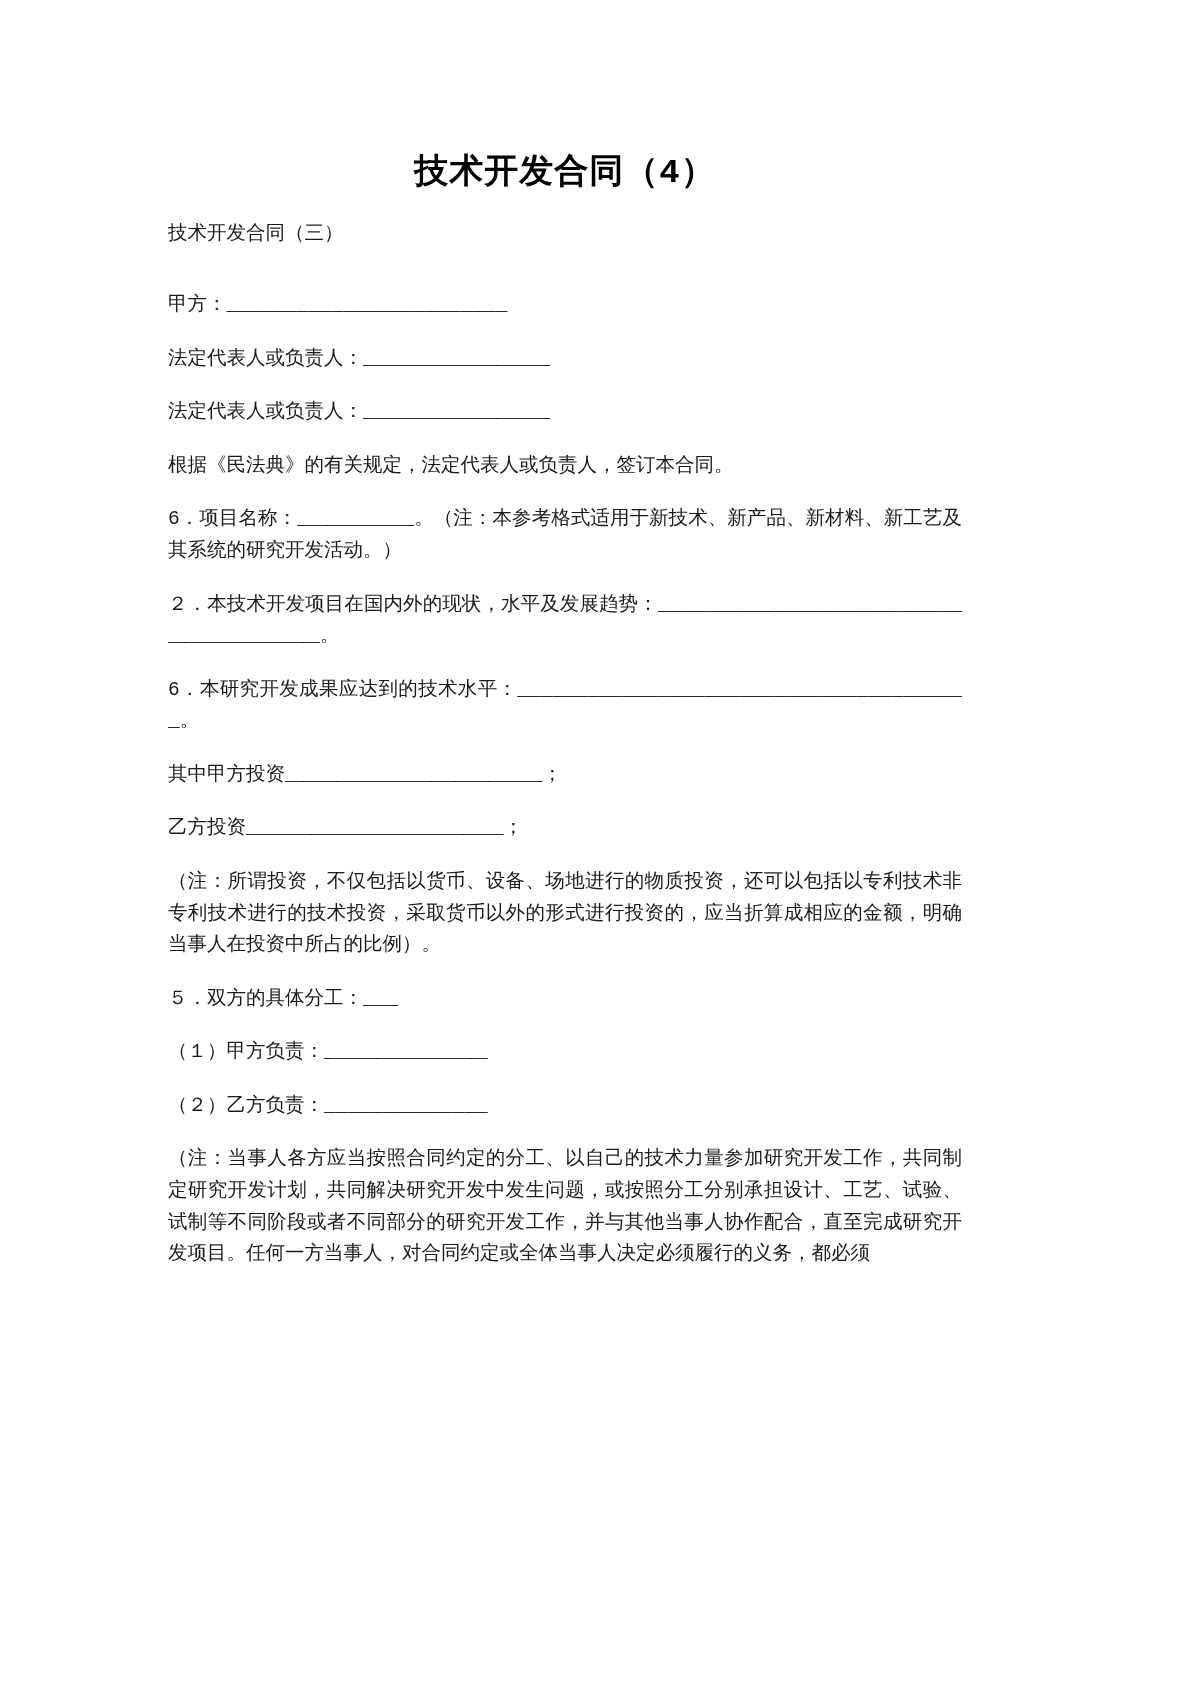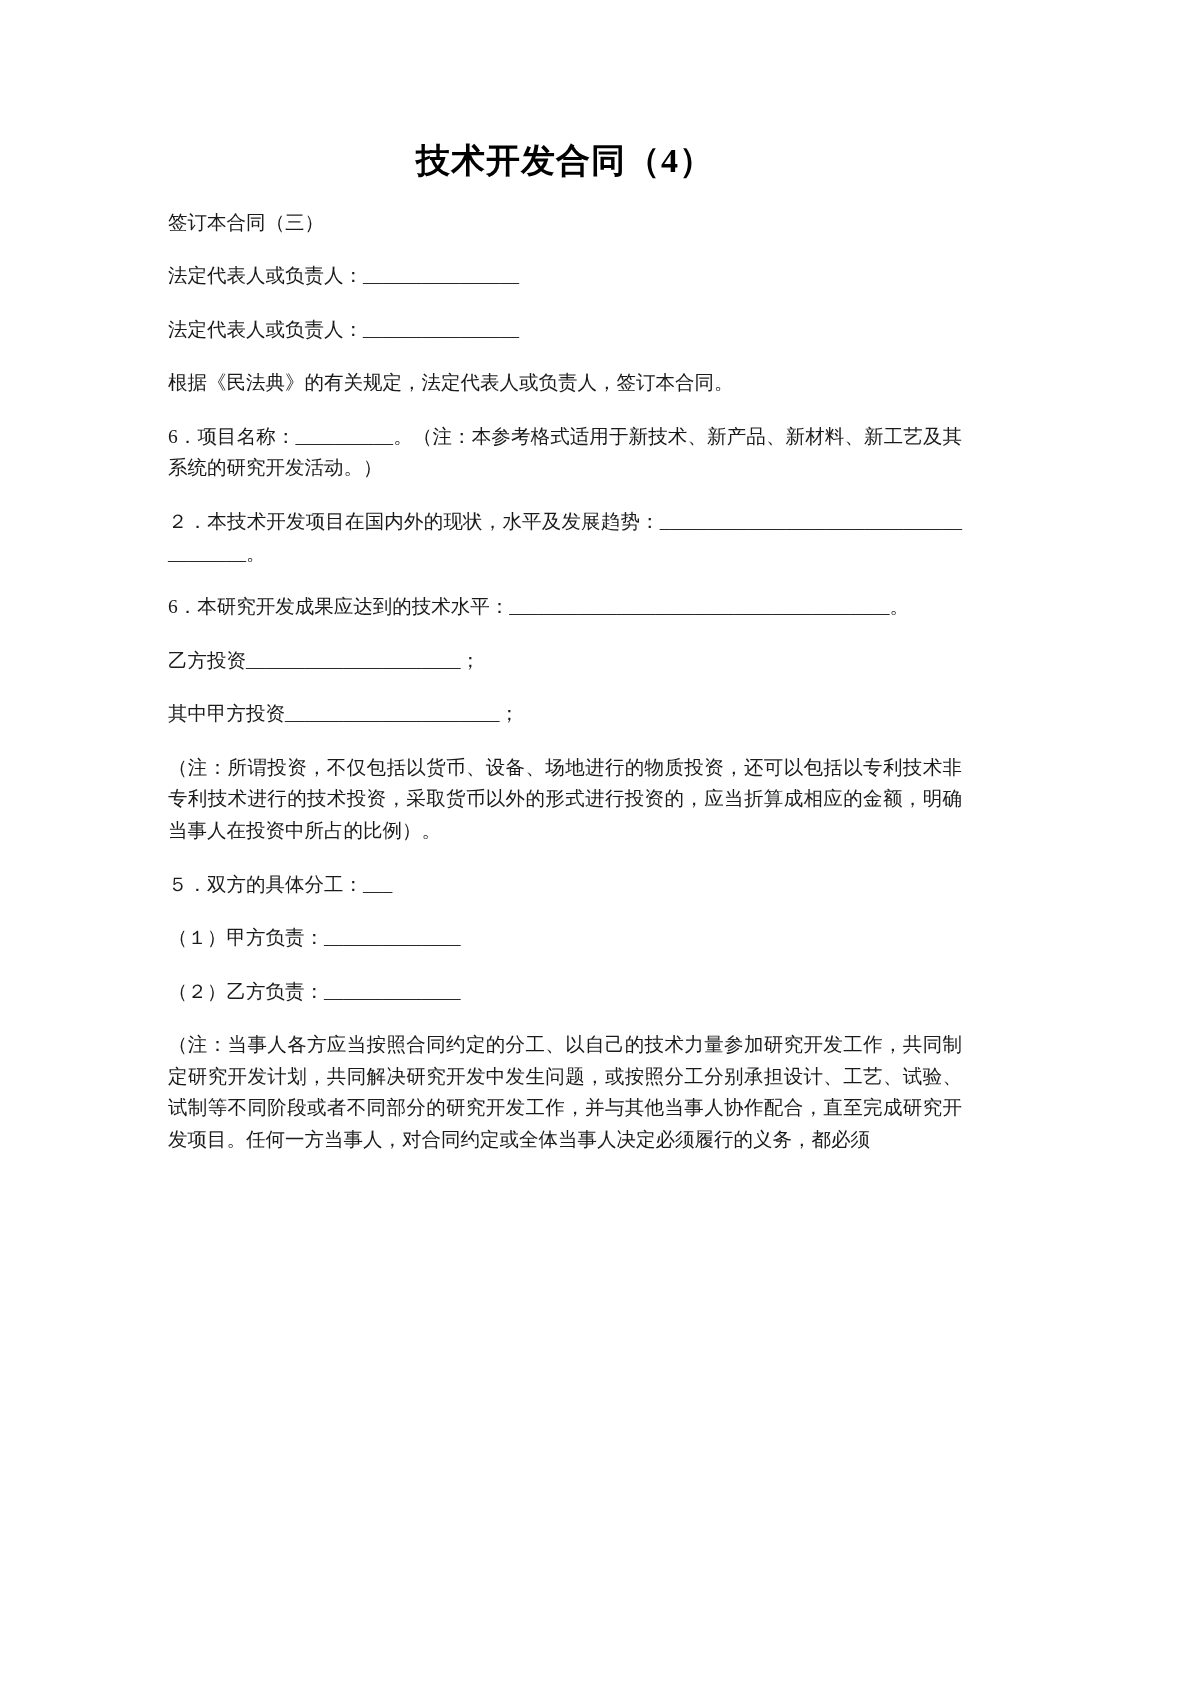--- a/index.html
+++ b/index.html
@@ -17,22 +17,23 @@
     height: 1683px;
     margin: 0 auto;
     background: #ffffff;
     box-sizing: border-box;
     padding: 0;
     overflow: hidden;
   }
   .content {
     position: absolute;
     left: 168px;
-    top: 0;
+    top: 12px;
     width: 794px;
+    font-family: Liberation Mono, monospace;
   }
   .doc-title {
     font-size: 34px;
     font-weight: bold;
     text-align: center;
     letter-spacing: 1px;
     margin: 0;
     padding-top: 140px;
     line-height: 1.25;
     color: #000000;
@@ -53,40 +54,41 @@
   .gap-sm { margin-top: 22px; }
 </style>
 </head>
 <body>
 
 <div class="page">
   <div class="content">
 
     <h1 class="doc-title">技术开发合同（4）</h1>
 
-    <p class="para subtitle">签订本合同（三）</p>
+    <p class="para subtitle">技术开发合同（三）</p>
 
+    <p class="para gap-lg">甲方：________________________</p>
 
     <p class="para gap-sm">法定代表人或负责人：________________</p>
 
 
     <p class="para gap-sm">法定代表人或负责人：________________</p>
 
     <p class="para gap-sm">根据《民法典》的有关规定，法定代表人或负责人，签订本合同。</p>
 
     <p class="para gap-sm">6．项目名称：__________。（注：本参考格式适用于新技术、新产品、新材料、新工艺及其系统的研究开发活动。）</p>
 
     <p class="para gap-sm">２．本技术开发项目在国内外的现状，水平及发展趋势：_______________________________________。</p>
 
     <p class="para gap-sm">6．本研究开发成果应达到的技术水平：_______________________________________。</p>
 
 
+    <p class="para gap-sm">其中甲方投资______________________；</p>
+
     <p class="para gap-sm">乙方投资______________________；</p>
-
-    <p class="para gap-sm">其中甲方投资______________________；</p>
 
 
     <p class="para gap-sm">（注：所谓投资，不仅包括以货币、设备、场地进行的物质投资，还可以包括以专利技术非专利技术进行的技术投资，采取货币以外的形式进行投资的，应当折算成相应的金额，明确当事人在投资中所占的比例）。</p>
 
     <p class="para gap-sm">５．双方的具体分工：___</p>
 
     <p class="para gap-sm">（１）甲方负责：______________</p>
 
     <p class="para gap-sm">（２）乙方负责：______________</p>
 

